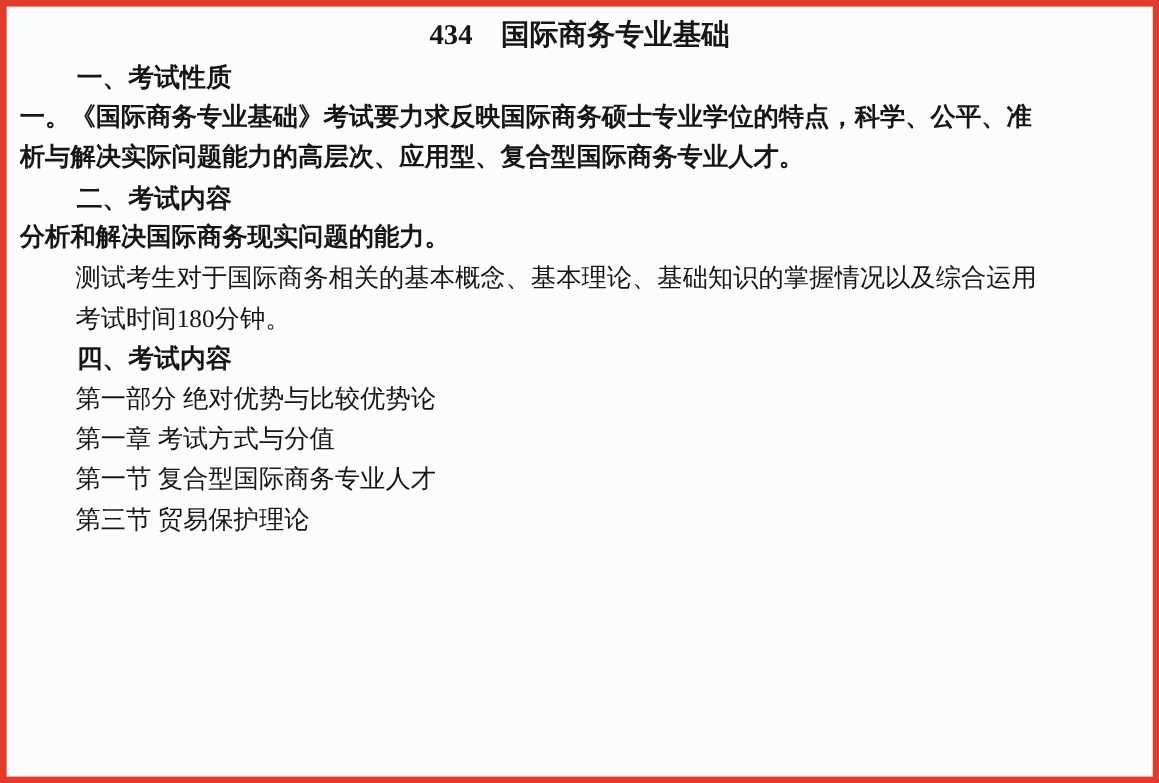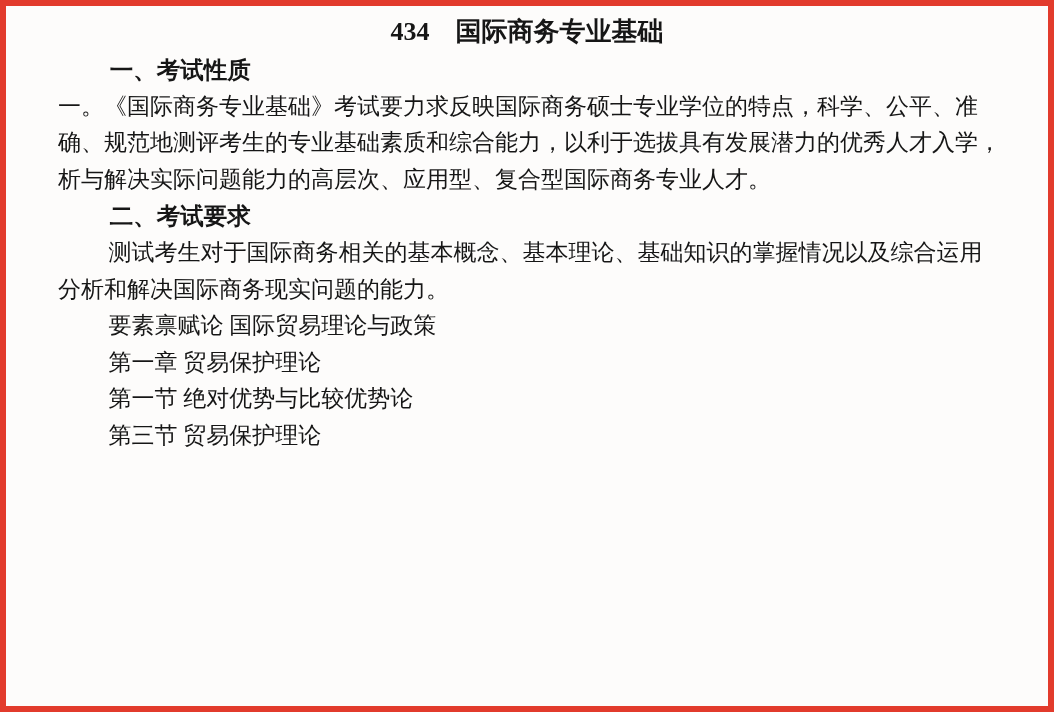--- a/index.html
+++ b/index.html
@@ -29,44 +29,44 @@
     white-space: nowrap;
     overflow: hidden;
     font-family: "Liberation Serif", "DejaVu Serif", serif;
   }
   .line {
     height: 36.6px;
     line-height: 36.6px;
     font-size: 23px;
     white-space: nowrap;
     overflow: hidden;
-    margin-left: 40px;
   }
   .line.heading {
     font-family: "Liberation Sans", "DejaVu Sans", sans-serif;
     font-weight: bold;
     font-size: 23.5px;
     padding-left: 2.2em;
   }
   .line.body-indent { padding-left: 2.2em; }
-  .line.body-flush  { padding-left: 0; }
+  .line.body-flush  { padding-left: 0; font-weight: bold; }
 </style>
 </head>
 <body>
 
 <div class="page" style="border-color: rgb(226, 59, 44); background: rgb(253, 252, 251); color: rgb(22, 22, 22);">
   <div class="content">
     <div class="doc-title">434　国际商务专业基础</div>
     <div id="doc-body">
         <div class="line heading">一、考试性质</div>
         <div class="line body-flush">一。《国际商务专业基础》考试要力求反映国际商务硕士专业学位的特点，科学、公平、准</div>
-        <div class="line body-flush">确、规范地测评考生的专业基础素质和综合能力，以利于选拔具有发展潜力的优秀人才入学，</div>
         <div class="line body-flush">析与解决实际问题能力的高层次、应用型、复合型国际商务专业人才。</div>
-        <div class="line heading">二、考试要求</div>
+        <div class="line heading">二、考试内容</div>
+        <div class="line body-flush">分析和解决国际商务现实问题的能力。</div>
         <div class="line body-indent">测试考生对于国际商务相关的基本概念、基本理论、基础知识的掌握情况以及综合运用</div>
-        <div class="line body-flush">分析和解决国际商务现实问题的能力。</div>
-        <div class="line body-indent">要素禀赋论 国际贸易理论与政策</div>
-        <div class="line body-indent">第一章 贸易保护理论</div>
-        <div class="line body-indent">第一节 绝对优势与比较优势论</div>
+        <div class="line body-indent">考试时间180分钟。</div>
+        <div class="line heading">四、考试内容</div>
+        <div class="line body-indent">第一部分 绝对优势与比较优势论</div>
+        <div class="line body-indent">第一章 考试方式与分值</div>
+        <div class="line body-indent">第一节 复合型国际商务专业人才</div>
         <div class="line body-indent">第三节 贸易保护理论</div>
       </div>
   </div>
 </div>
 
 </body></html>

